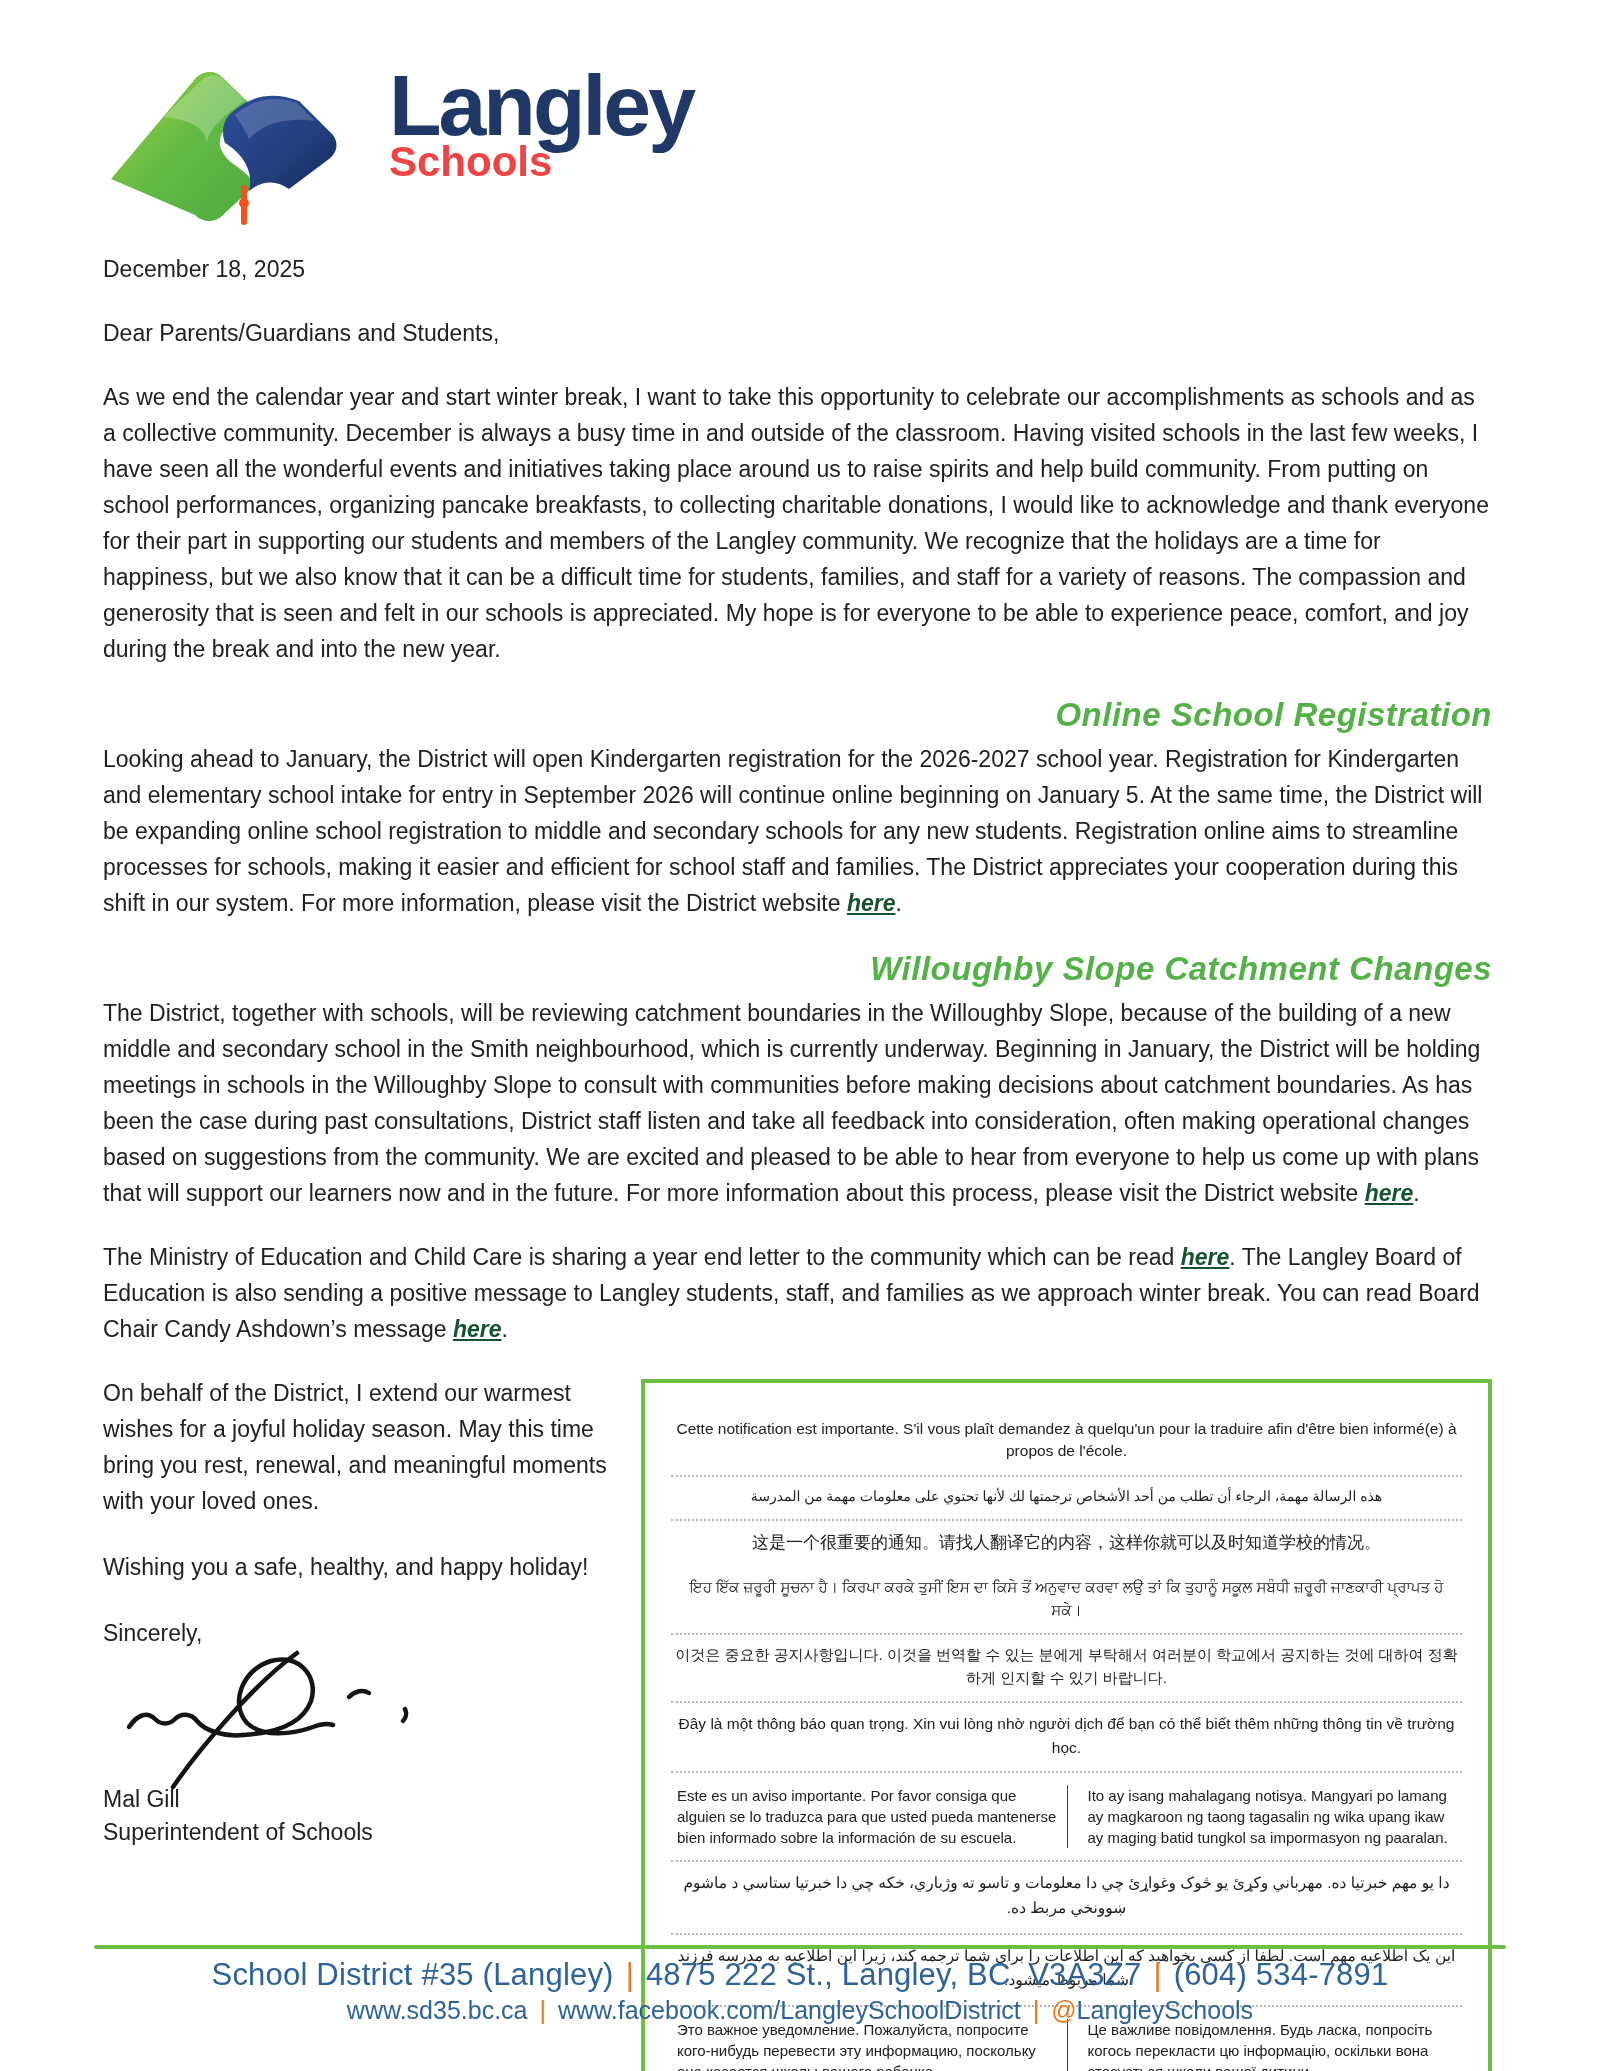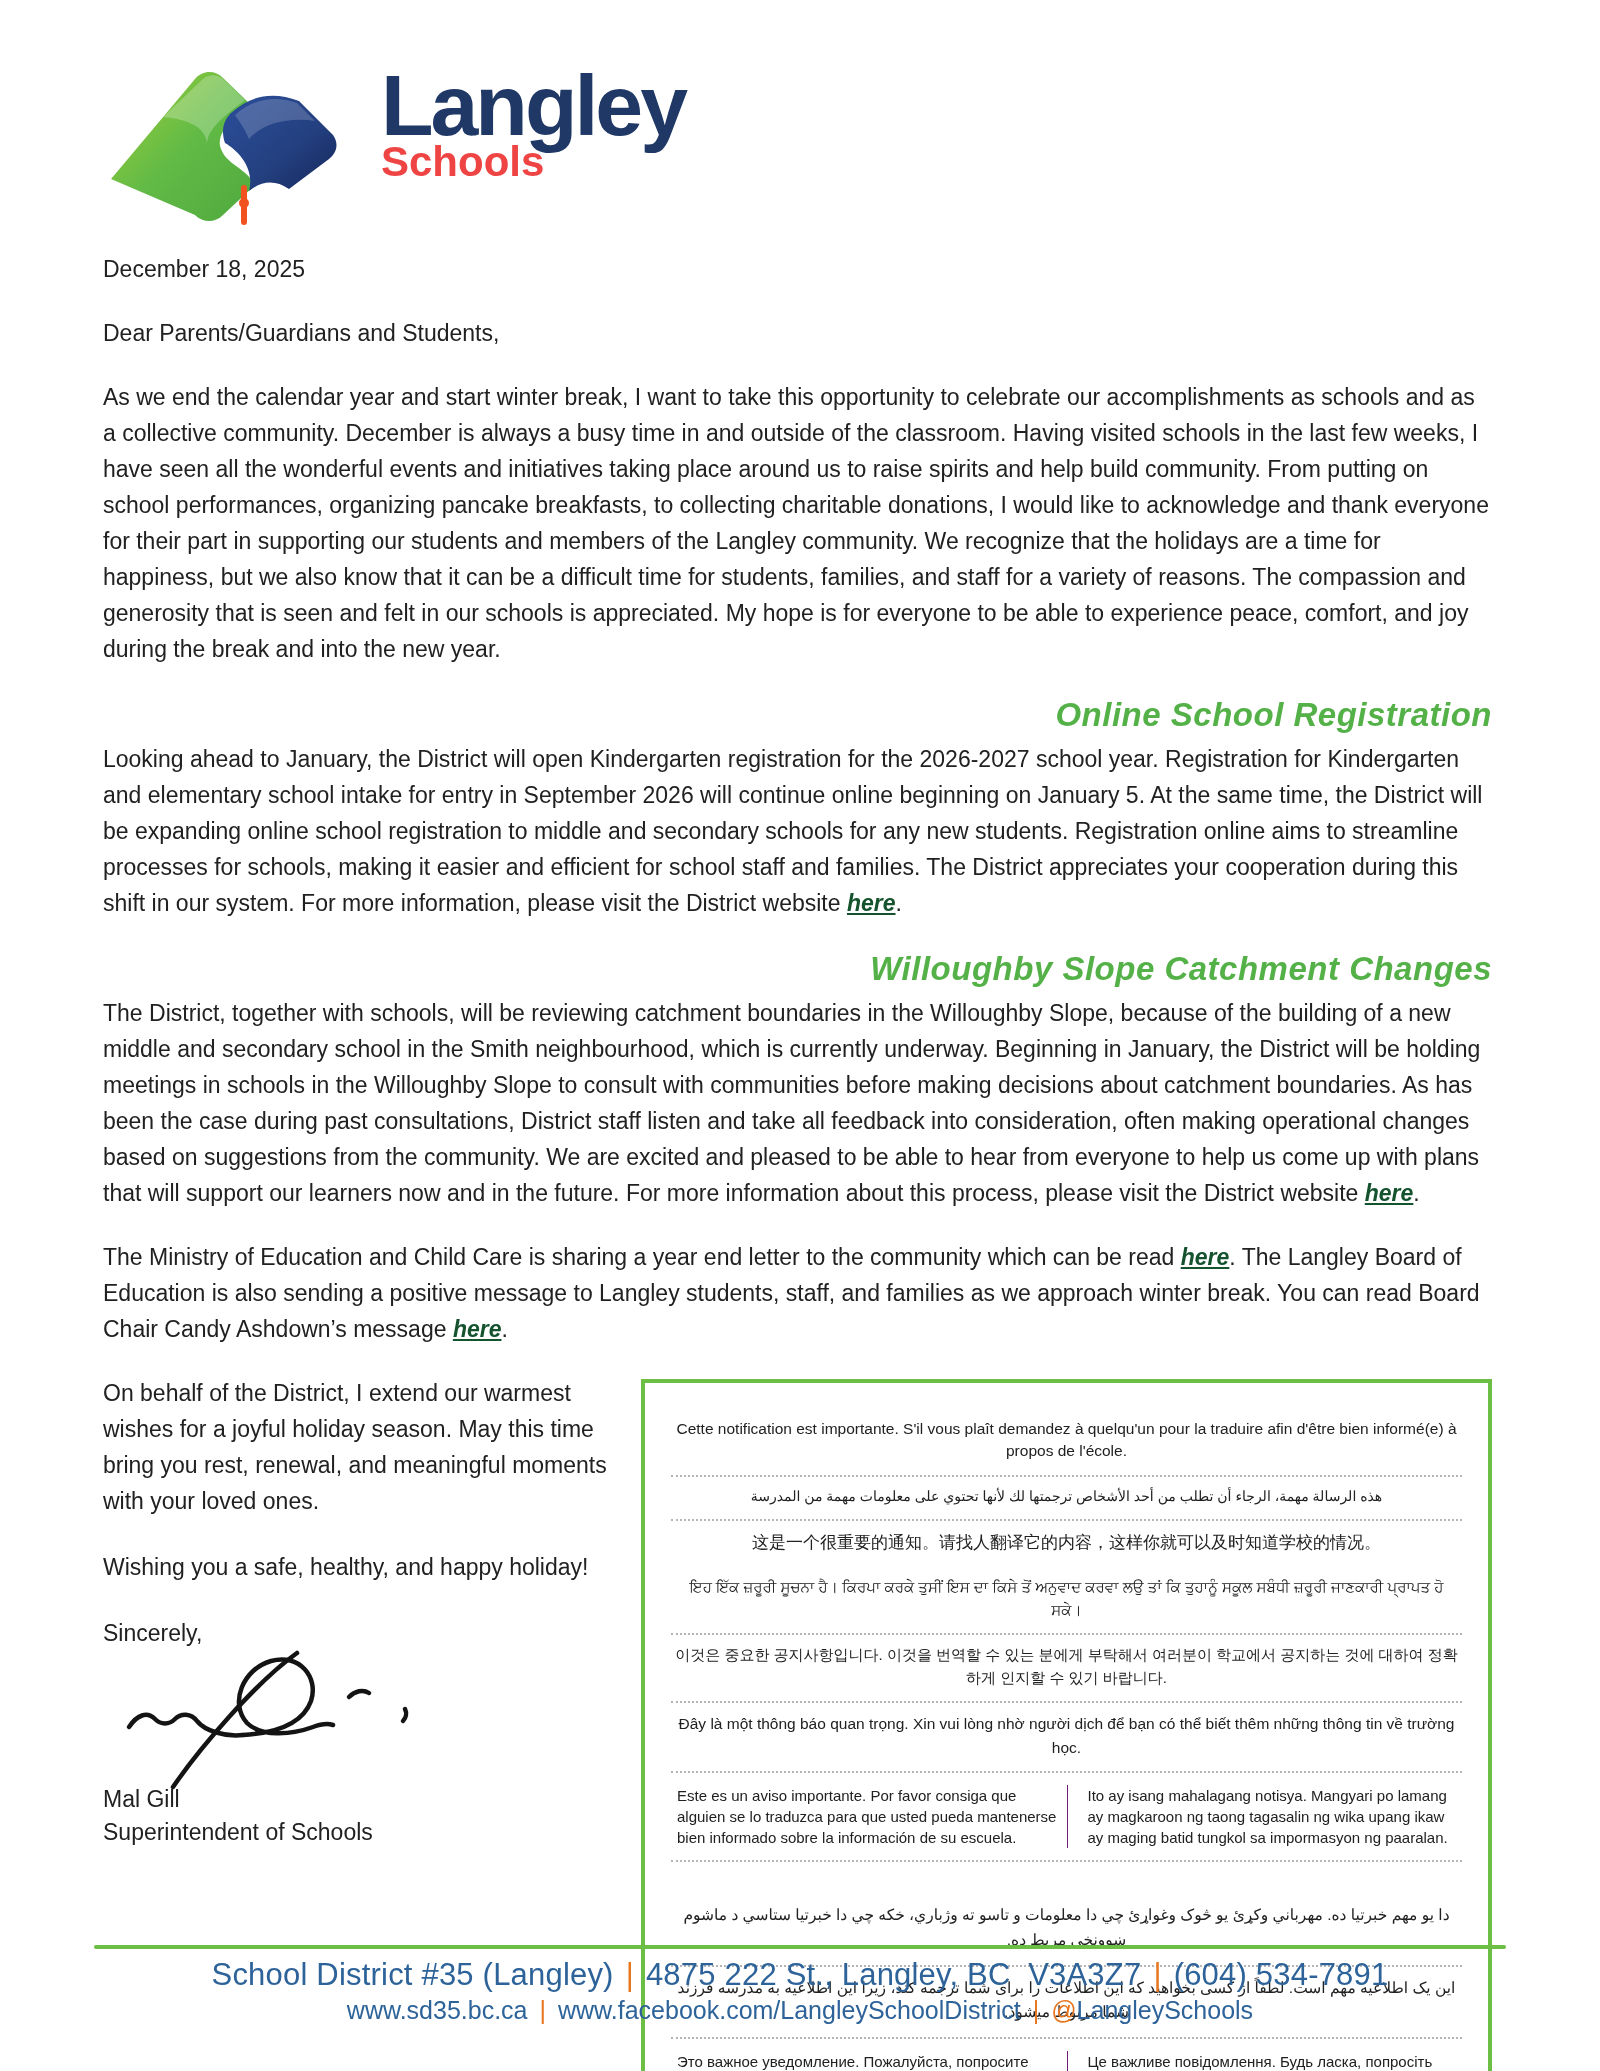--- a/index.html
+++ b/index.html
@@ -5,21 +5,21 @@
   * { margin:0; padding:0; box-sizing:border-box; }
   html,body { background:#ffffff; }
   body {
     width:1600px; height:2071px; position:relative;
     font-family:"Liberation Sans", sans-serif;
     color:#212121; overflow:hidden;
   }
   .page { width:1600px; height:2071px; position:relative; padding:57px 108px 0 103px; }
 
   
-  .logo-row { display:flex; align-items:flex-start; height:172px; margin-bottom:22px; }
+  .logo-row { display:flex; align-items:flex-start; height:172px; margin-bottom:22px;gap:8px; }
   .logo-mark { width:252px; height:172px; flex:0 0 auto; }
   .brand { margin-left:26px; margin-top:8px; line-height:1; }
   .brand-name {
     font-size:86px; font-weight:700; color:#1F3865; letter-spacing:-3px; line-height:0.95;
   }
   .brand-sub {
     font-size:42px; font-weight:700; color:#ef4444; letter-spacing:0px; margin-top:-6px;
   }
 
   
@@ -52,21 +52,21 @@
   }
   .notice-row { text-align:center; padding:9px 4px 12px 4px; border-bottom:2px dotted #b5b5b5; }
   .notice-row.nosep { border-bottom:none; }
   .nt { display:block; }
   .nt-french  { font-size:15.5px; line-height:1.45; }
   .nt-arabic  { font-size:14px;  line-height:1.5; direction:rtl; }
   .nt-chinese { font-size:17px;  line-height:1.5; }
   .nt-punjabi { font-size:15px;  line-height:1.5; }
   .nt-korean  { font-size:15px; line-height:1.5; }
   .nt-viet    { font-size:15.5px; line-height:1.5; }
-  .nt-pashto  { font-size:15.5px; line-height:1.6; direction:rtl;margin-top:32px; }
+  .nt-pashto  { font-size:15.5px; line-height:1.6; direction:rtl; }
   .nt-farsi   { font-size:15.5px; line-height:1.6; direction:rtl; }
   .two-col { display:flex; text-align:left; padding:12px 0 12px 0; border-bottom:2px dotted #b5b5b5; }
   .two-col .cell { flex:1 1 50%; font-size:15px; line-height:1.4; padding:0 10px 0 6px; }
   .two-col .cell.right { border-left:1px solid #701a75; padding-left:20px; }
   .two-col.last { border-bottom:none; }
 
   
   .footer { position:absolute; left:0; right:0; bottom:0; padding-bottom:46px; text-align:center; }
   .footer-rule { width:1412px; height:4px; background:#6CBE45; margin:0 auto 8px auto; border-radius:2px; }
   .footer-line1 { font-size:31px; color:#2D6399; letter-spacing:0.2px; }

